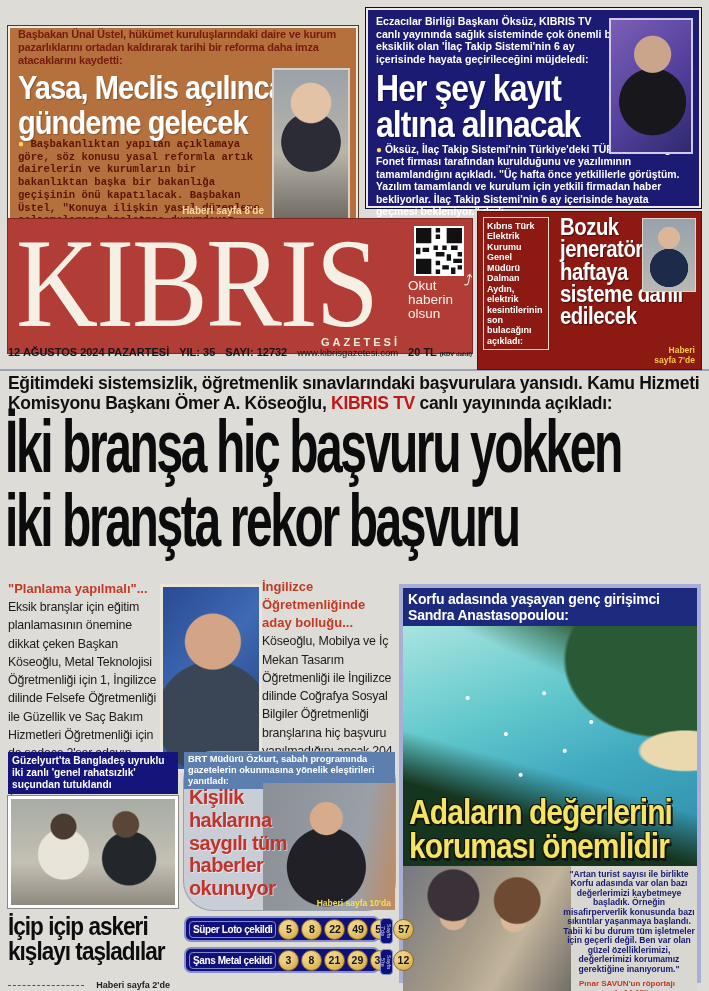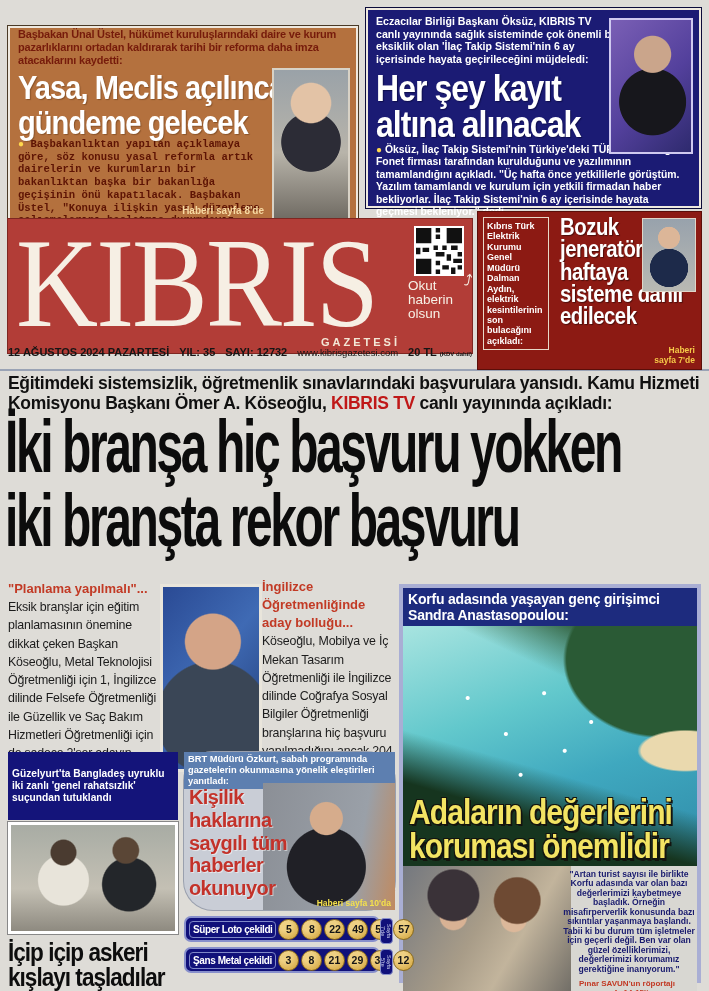--- a/index.html
+++ b/index.html
@@ -122,21 +122,21 @@
                           radial-gradient(circle at 66% 40%,#dcb89a 0 9%,transparent 10%),
                           linear-gradient(120deg,#74787f 0%,#a89c88 45%,#c2b49c 65%,#6d6a64 100%);}
   .korfu-quote{position:absolute;right:2px;top:4px;width:132px;margin:0;color:#181a6e;
                font-weight:bold;font-size:8.6px;line-height:1.1;text-align:center;}
   .korfu-byline{position:absolute;right:6px;bottom:2px;width:128px;margin:0;color:#c23a25;
                 font-weight:bold;font-size:8px;line-height:1.15;text-align:center;}
 
   
   .story-kisla{left:8px;top:752px;width:170px;}
   .kisla-kicker{margin:0;background:#14147a;color:#fff;font-weight:bold;font-size:10.2px;
-                line-height:1.18;padding:16px 4px;}
+                line-height:1.18;padding:3px 4px;}
   .photo-kisla{position:relative;width:164px;height:106px;border:3px solid #fff;outline:1px solid #888;
                background:radial-gradient(circle at 32% 26%,#4a3b30 0 9%,transparent 10%),
                           radial-gradient(circle at 70% 24%,#5a4636 0 9%,transparent 10%),
                           radial-gradient(circle at 32% 52%,#e8e4da 0 20%,transparent 21%),
                           radial-gradient(circle at 72% 56%,#23262a 0 20%,transparent 21%),
                           linear-gradient(180deg,#a8aca4 0%,#c4c0b4 60%,#8e8a80 100%);margin-top:2px;}
   .kisla-headline{margin:6px 0 0 0;color:#0d0d0d;font-size:23px;font-weight:800;line-height:1.0;
                   letter-spacing:-1px;transform:scale(.98,1.1);transform-origin:left top;}
   .kisla-refrow{display:flex;align-items:center;gap:4px;margin-top:12px;}
   .kisla-refline{flex:1;border-top:1px dashed #555;}

